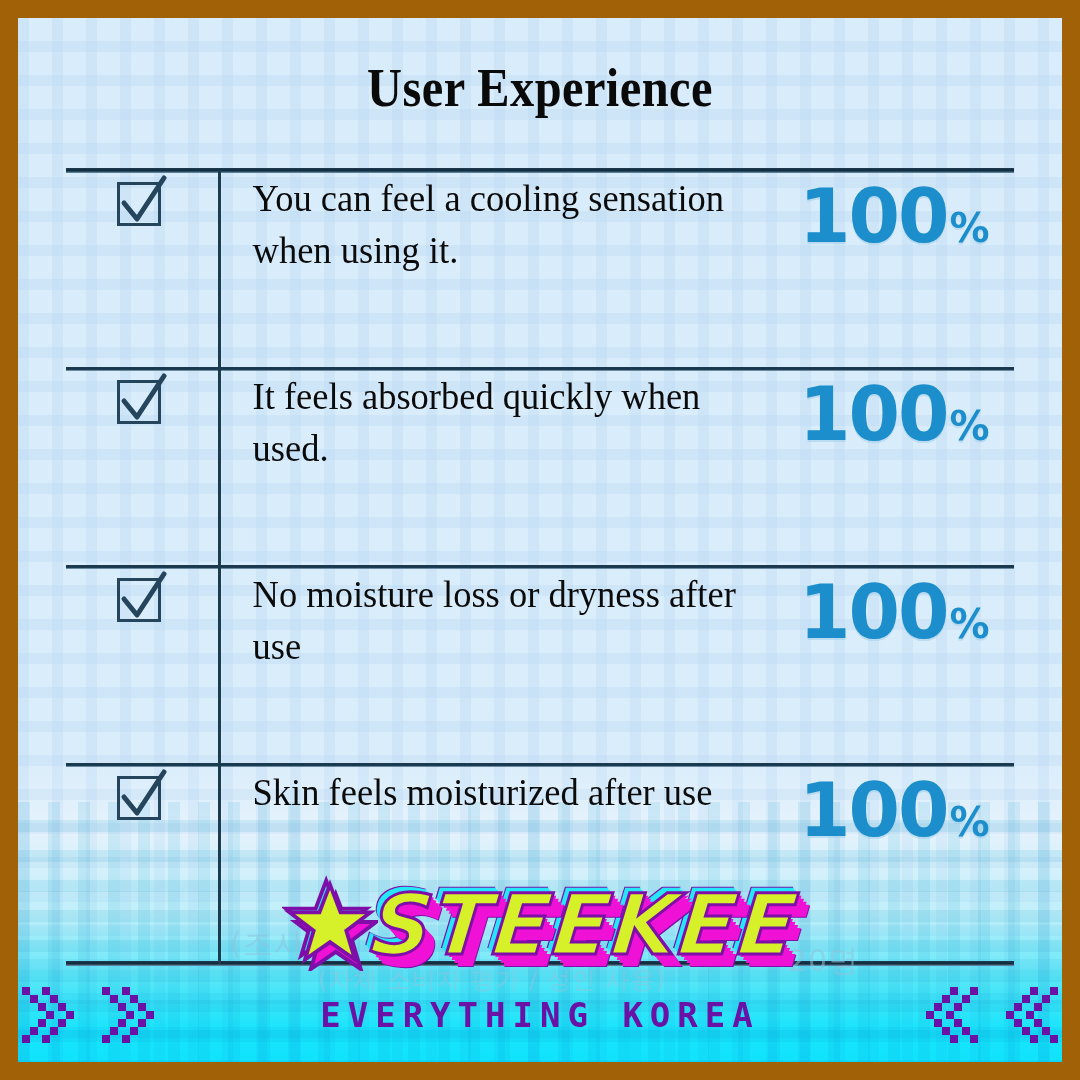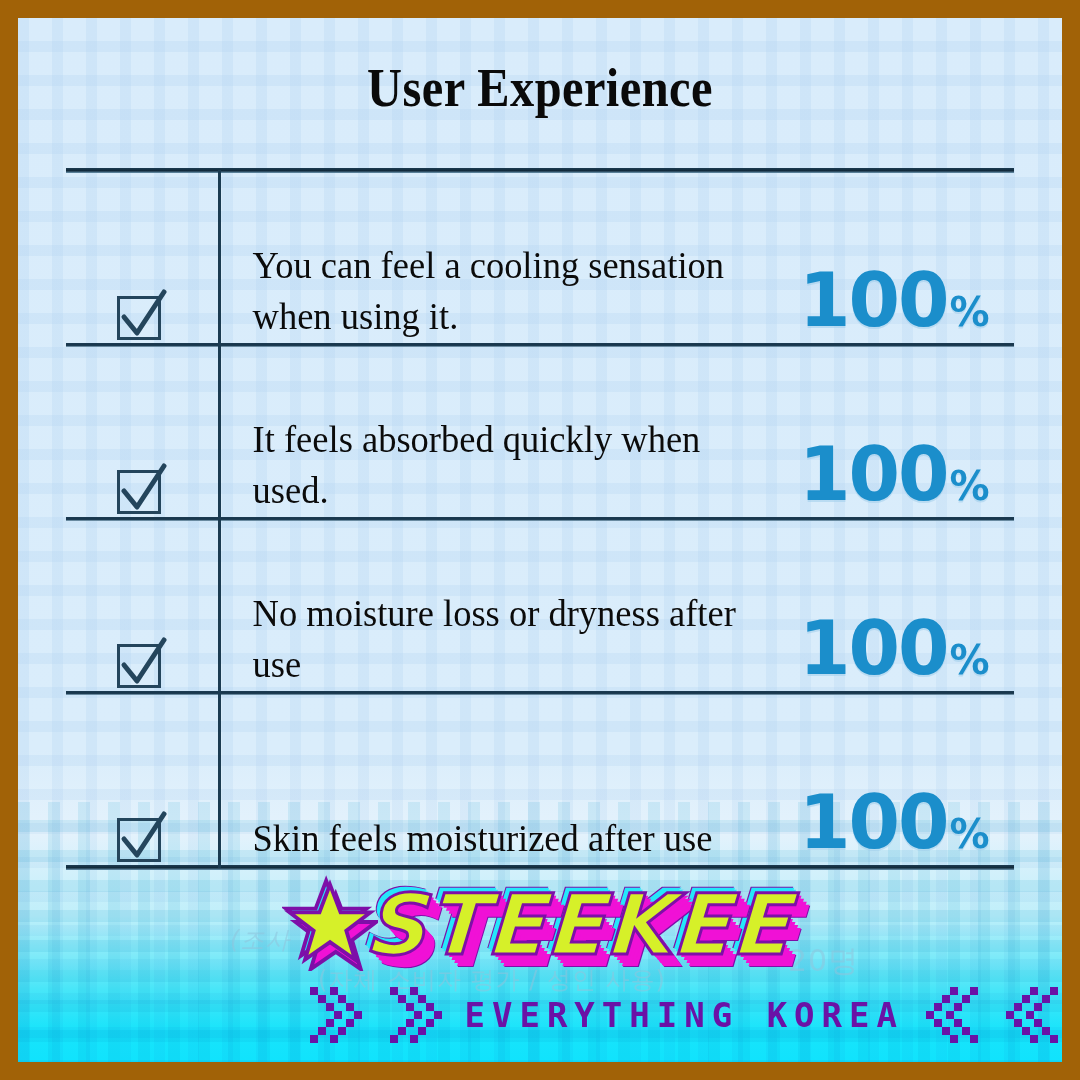--- a/index.html
+++ b/index.html
@@ -101,22 +101,22 @@
     width: 100%;
   }
   .hrule.thin {
     height: 4px;
     background: linear-gradient(180deg, #1d3c52 0%, #16344a 60%, #8fb2c8 100%);
   }
 
   .row {
     position: relative;
     display: flex;
-    align-items: flex-end;
-    height: 170px;
+    align-items: flex-start;
+    height: 194px;
     box-sizing: border-box;
   }
   .row::after {
     
     content: "";
     position: absolute;
     left: 152px;
     top: -3px;
     bottom: -3px;
     width: 3px;
@@ -194,21 +194,21 @@
 
   
   .faint-caption {
     position: absolute;
     font-family: "DejaVu Sans", sans-serif;
     color: #8fc5dd;
     opacity: .55;
     white-space: nowrap;
     letter-spacing: 1px;
   }
-  #caption-left  { left: 212px; top: 906px; font-size: 24px; font-style: italic; }
+  #caption-left  { left: 212px; top: 906px; font-size: 30px; }
   #caption-right { left: 770px; top: 906px; font-size: 30px; margin-top: 17px; }
   #caption-sub   { left: 300px; top: 946px; font-size: 24px; }
 
   
   #logo-wrap {
     position: absolute;
     left: 0; right: 0;
     top: 852px;
     height: 110px;
     display: flex;
@@ -240,21 +240,21 @@
   }
 
   
   #tagline-row {
     position: absolute;
     left: 0; right: 0;
     top: 966px;
     height: 62px;
     display: flex;
     align-items: center;
-    justify-content: flex-end;
+    justify-content: space-between;
     gap: 14px;
   }
   #tagline {
     font-family: "DejaVu Sans Mono", monospace;
     font-size: 34px;
     font-weight: 700;
     letter-spacing: 7px;
     color: #6a12a6;
     white-space: nowrap;
   }

